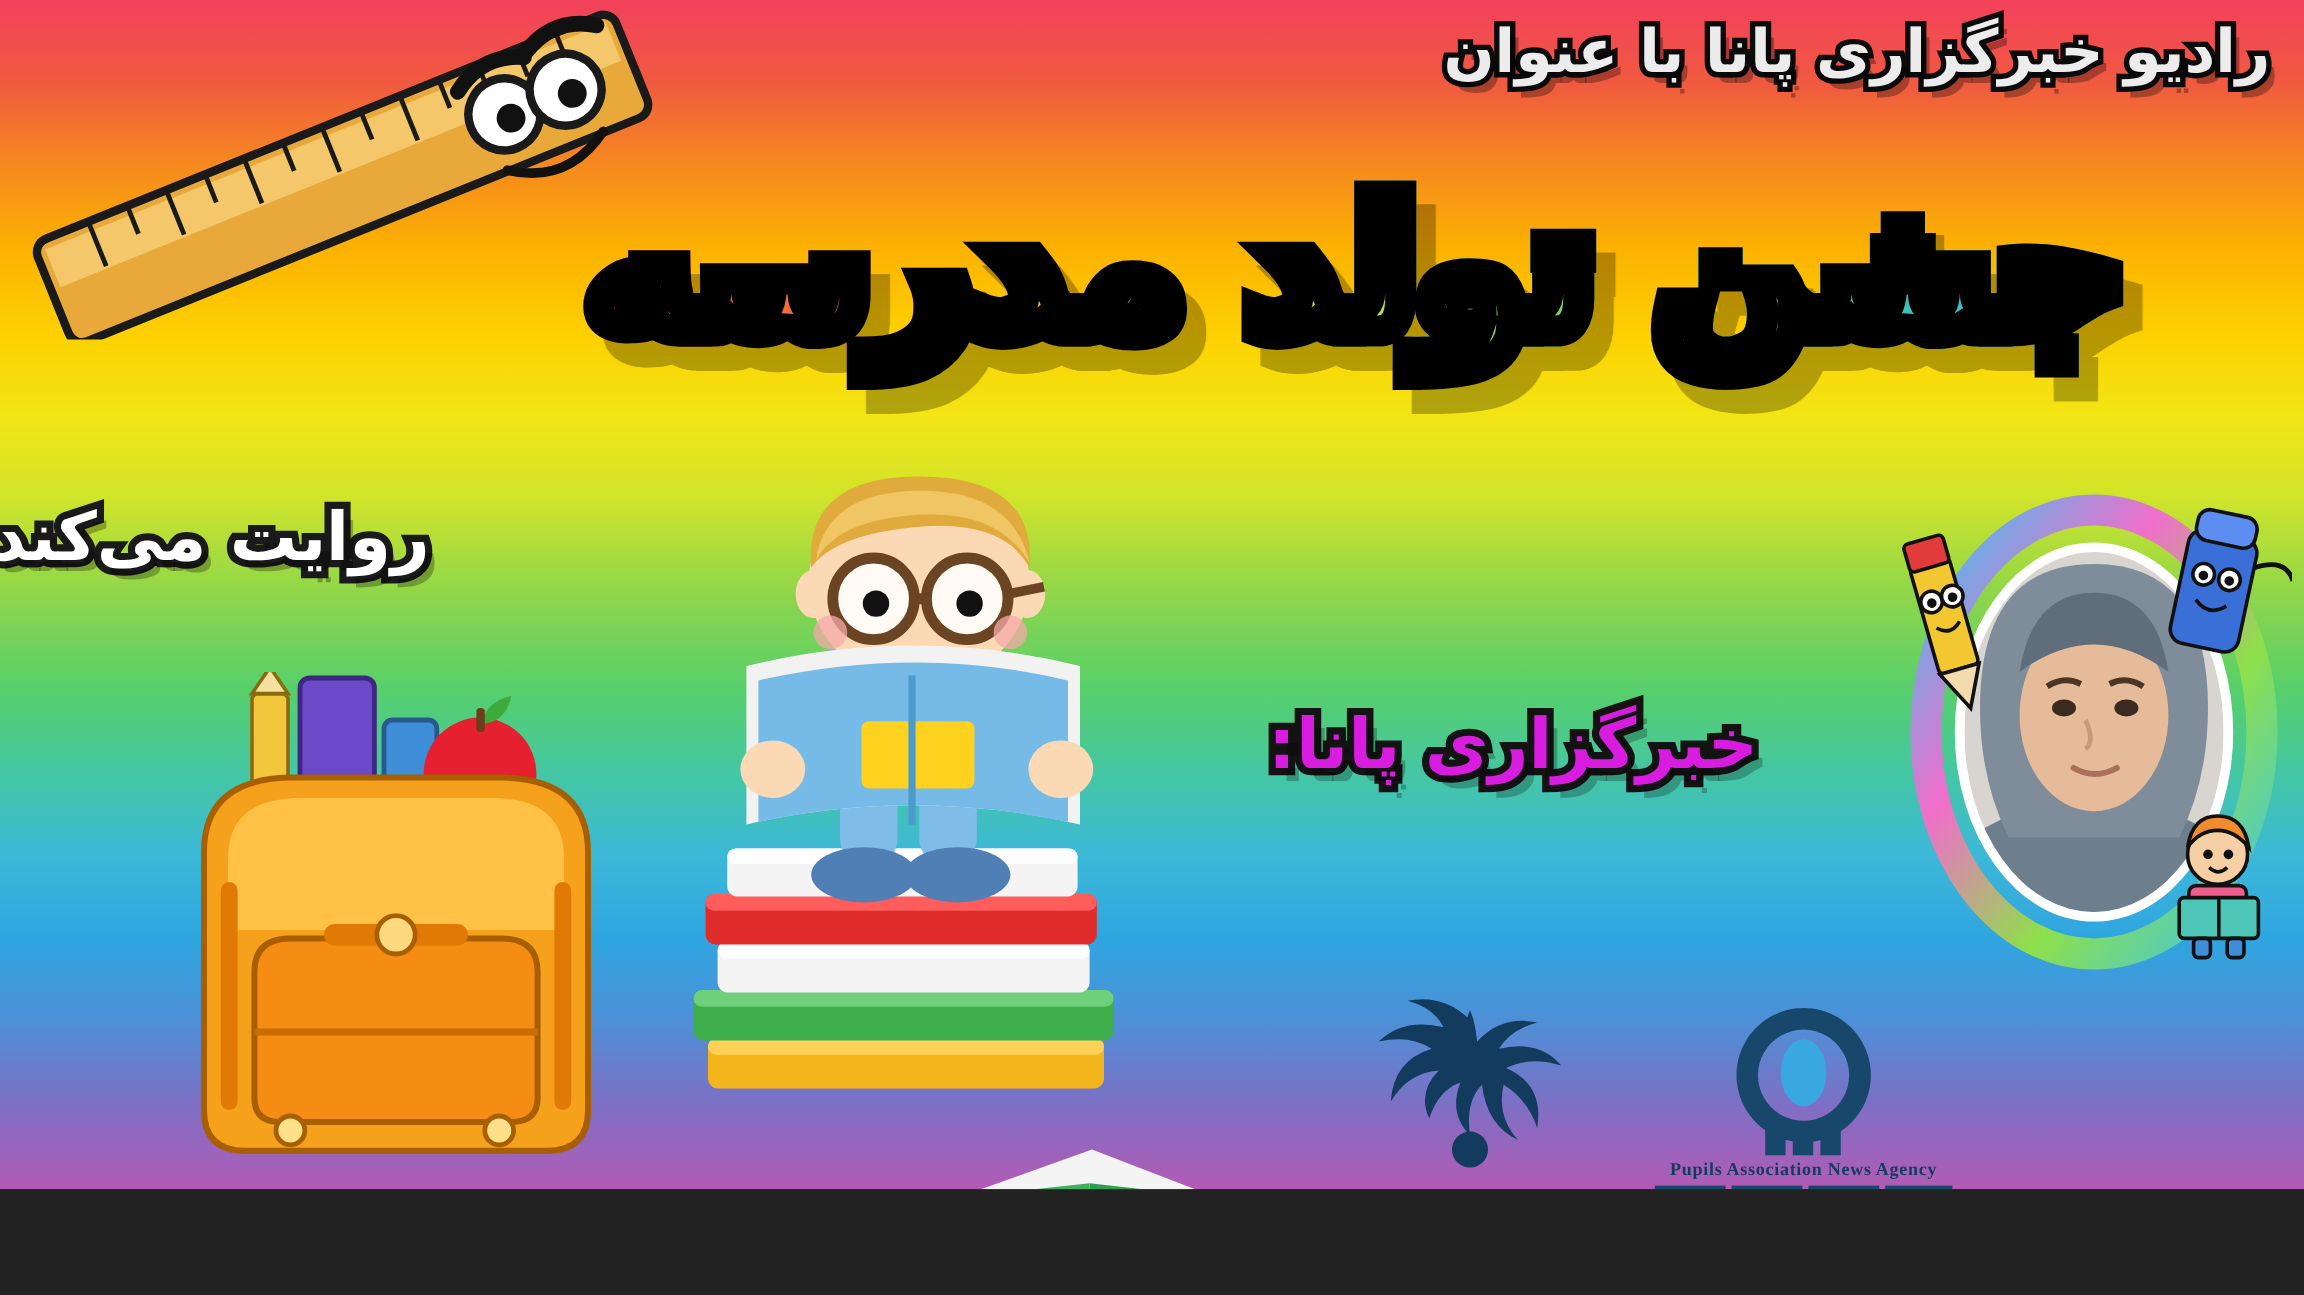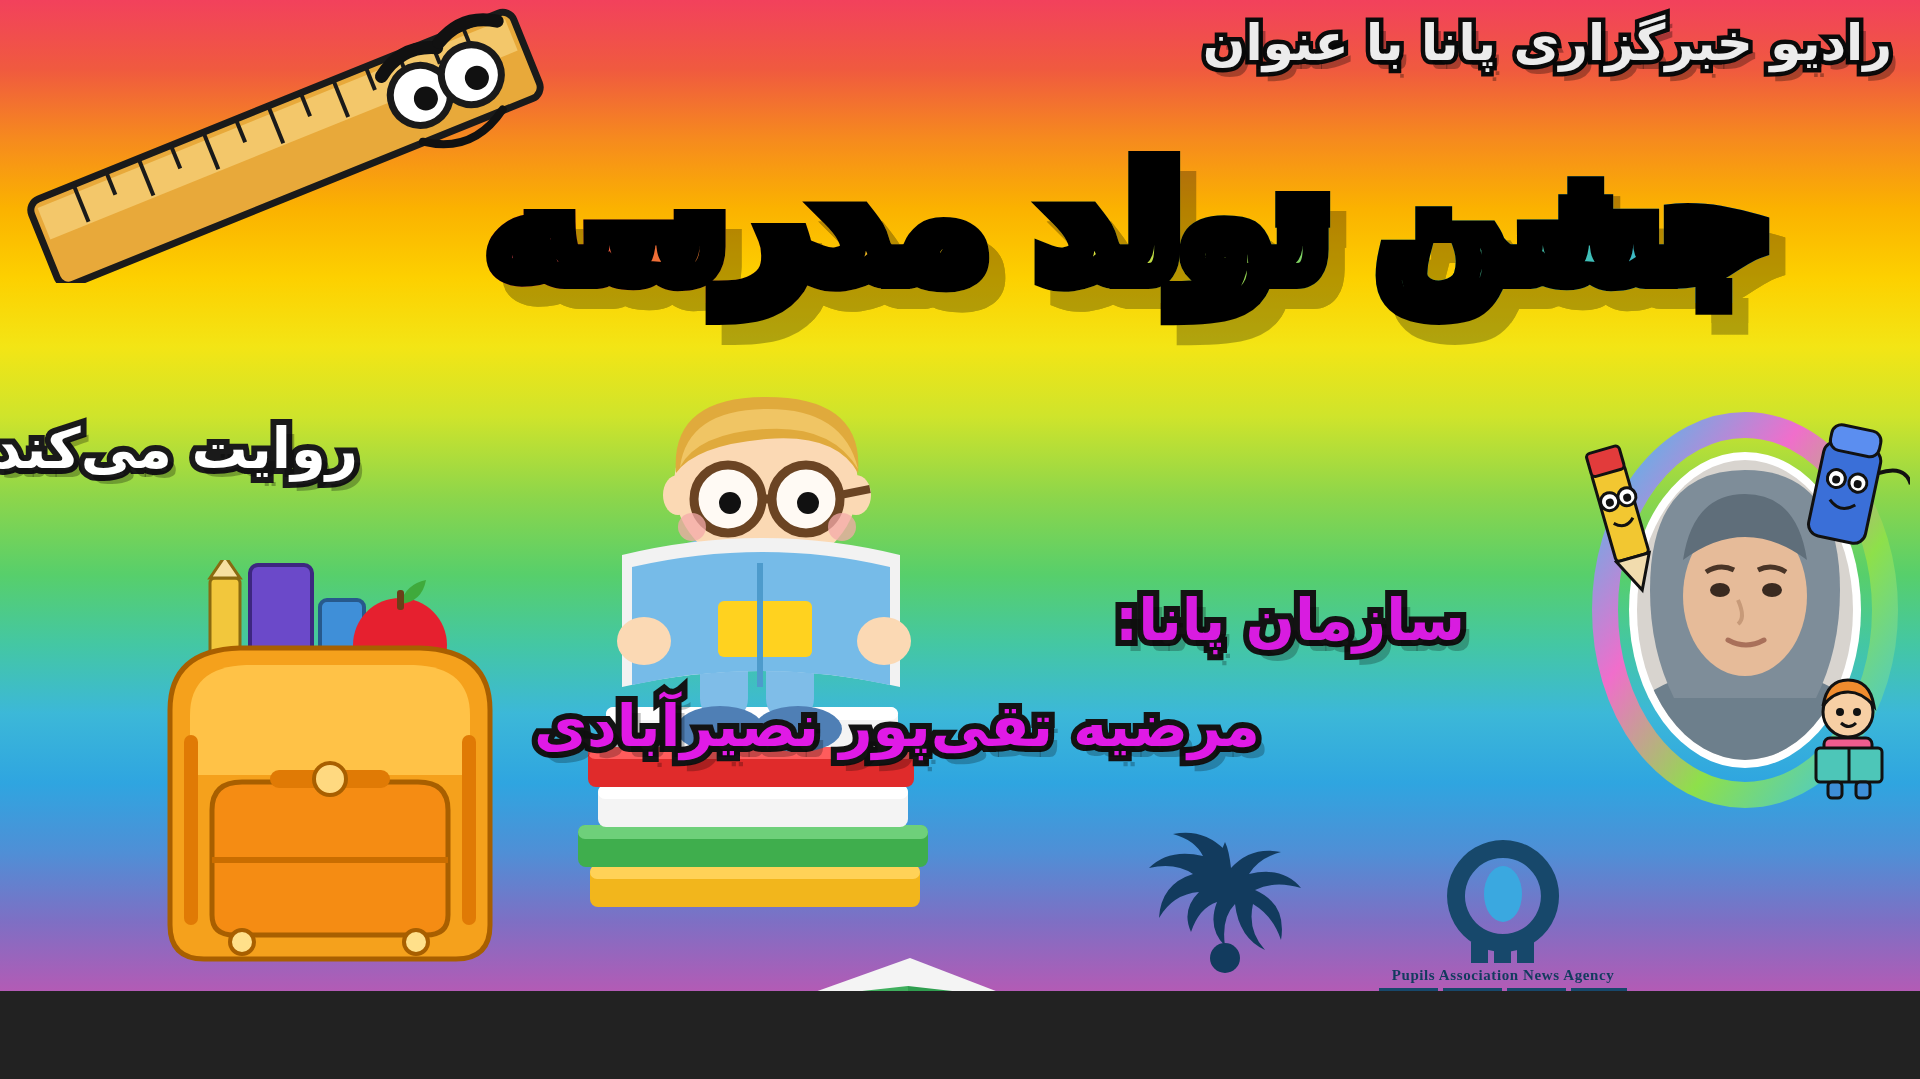--- a/index.html
+++ b/index.html
@@ -304,22 +304,21 @@
         <line x1="37" y1="62" x2="37" y2="96" stroke="#111" stroke-width="3"></line>
         <rect x="16" y="96" width="14" height="16" rx="4" fill="#3e8ed8" stroke="#111" stroke-width="3"></rect>
         <rect x="44" y="96" width="14" height="16" rx="4" fill="#3e8ed8" stroke="#111" stroke-width="3"></rect>
       </g>
     </svg>
   </div>
 
   <div class="tline" id="kicker">رادیو خبرگزاری پانا با عنوان</div>
   <div class="tline" id="title">جشن تولد مدرسه</div>
   <div class="tline" id="subtitle">روایت می‌کند...</div>
-  <div class="tline" id="rep-label">سازمان پانا:</div>
-  <div class="tline" id="rep-name">مرضیه تقی‌پور نصیرآبادی</div>
+  <div class="tline" id="rep-label">خبرگزاری پانا:</div>
 
   <div id="logo-org">
     <svg viewBox="0 0 230 180" width="230" height="180">
       <g fill="#123b5e">
         <path d="M115 20 q-22 -22 -52 -16 q22 6 30 22 q-34 -8 -54 12 q26 -6 44 6 q-32 10 -34 44 q14 -24 40 -26
                  q-18 18 -8 40 q8 -24 26 -30 q-10 26 8 44 q-4 -28 10 -42 q4 34 30 46 q-18 -20 -12 -46
                  q20 12 28 36 q6 -36 -26 -50 q20 -10 46 -2 q-18 -22 -52 -14 q10 -16 32 -22 q-30 -6 -50 16
                  q-2 -18 -6 -26 q-4 8 -6 26 z"></path>
         <circle cx="115" cy="128" r="15"></circle>
       </g>

